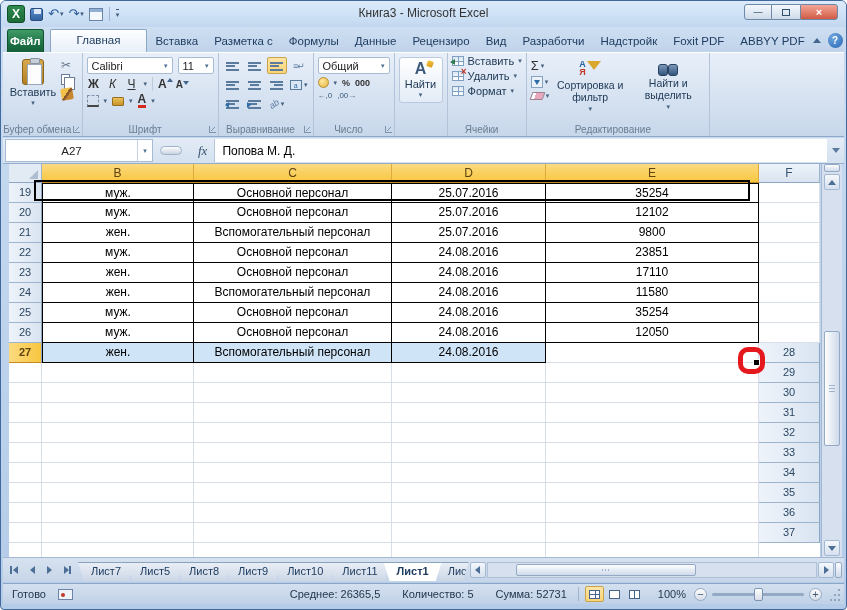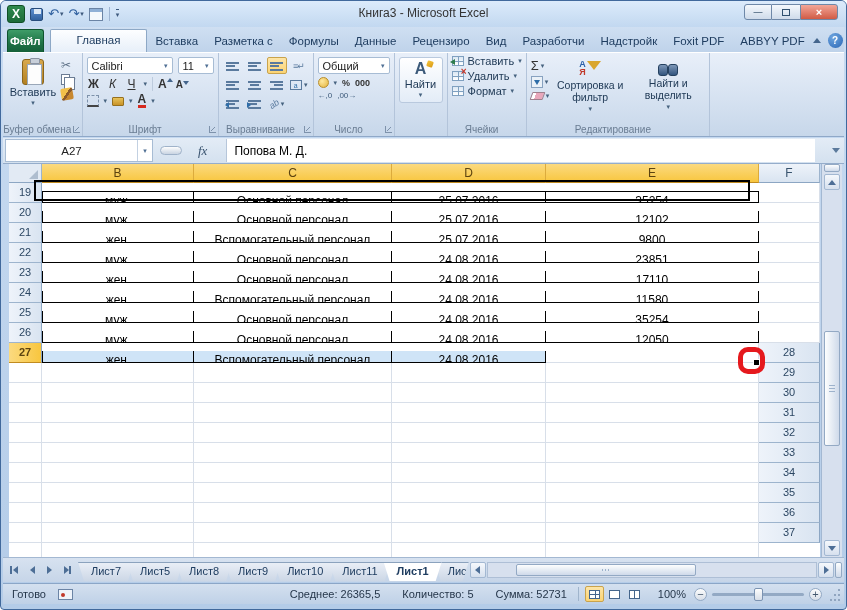--- a/index.html
+++ b/index.html
@@ -134,37 +134,37 @@
   .binoc::before{left:0;} .binoc::after{right:0;}
   
   .fbar{position:absolute;top:137px;left:2px;right:2px;height:26px;background:linear-gradient(#e3ecf6,#d4e1ef);
      border-bottom:1px solid #95adcb;display:flex;align-items:stretch;}
   .namebox{width:148px;background:#fff;border:1px solid #a7bcd4;display:flex;align-items:center;margin:1px 0 1px 2px;}
   .namebox .nb-text{flex:1;text-align:center;font-size:11.5px;color:#222;}
   .nb-dd{width:15px;border-left:1px solid #c3d1e2;align-self:stretch;display:flex;align-items:center;justify-content:center;font-size:7px;color:#4f6f94;}
   .fx-zone{display:flex;align-items:center;gap:16px;padding:0 7px;}
   .oval{width:22px;height:9px;border-radius:5px;background:linear-gradient(#fdfdfd,#c9d4e2);border:1px solid #9fb2c9;}
   .fx{font-family:"Liberation Serif","DejaVu Serif",serif;font-style:italic;font-size:13px;color:#39536f;}
-  .finput{flex:1;background:#fff;border-left:1px solid #b6c6da;margin:1px 12px;display:flex;align-items:center;
+  .finput{flex:1;background:#fff;border-left:1px solid #b6c6da;margin:1px 0;display:flex;align-items:center;
      font-size:12px;color:#000;padding-left:7px;}
   .fexpand{width:17px;display:flex;align-items:center;justify-content:center;}
   .fexpand i{border-left:4px solid transparent;border-right:4px solid transparent;border-top:5px solid #5b7globalThis;border-top:5px solid #5b7a9c;}
   
   #grid{position:absolute;top:163px;left:8px;width:811px;height:393px;background:#fff;overflow:hidden;
      display:grid;grid-template-columns:33px 152px 198px 154px 213px 61px;grid-template-rows:19px repeat(19,20px);}
   .gc{overflow:hidden;white-space:nowrap;}
   .ch{text-align:center;font-size:12px;line-height:18px;color:#38536e;
      background:linear-gradient(#eef3fa,#d9e4f1);border-right:1px solid #9db4cd;border-bottom:1px solid #8ca6c3;}
   .ch.sel{background:linear-gradient(#fbda80,#f8c63e);border-right-color:#dcab3c;border-bottom-color:#c18b1f;color:#5c430f;}
   .rh{text-align:center;font-size:11px;line-height:19px;color:#2c4763;
      background:linear-gradient(90deg,#eef3fa,#d9e4f1);border-bottom:1px solid #9db4cd;border-right:1px solid #8ca6c3;}
   .rh.sel{background:linear-gradient(90deg,#fbda80,#f8c63e);border-bottom-color:#c18b1f;color:#5c430f;font-weight:bold;}
   .corner{background:#e2eaf4;border-right:1px solid #9db4cd;border-bottom:1px solid #8ca6c3;position:relative;}
   .corner::after{content:"";position:absolute;right:3px;bottom:3px;border-left:9px solid transparent;border-bottom:9px solid #aebdcf;}
-  .dc{background:#fff;border-right:1px solid #000;border-bottom:1px solid #000;text-align:center;font-size:12px;line-height:19px;color:#000;margin-top:8px;}
+  .dc{background:#fff;border-right:1px solid #000;border-bottom:1px solid #000;text-align:center;font-size:12px;line-height:19px;color:#000;}
   .dc.bl{border-left:1px solid #000;}
   .dc.bt{border-top:1px solid #000;}
   .dc.selr{background:#cfe4f7;}
   .ec{background:#fff;border-right:1px solid #d8dfe9;border-bottom:1px solid #d8dfe9;}
   .sel-overlay{position:absolute;left:33px;top:179px;width:716px;height:21px;border:2px solid #000;pointer-events:none;}
   .fill-handle{position:absolute;left:744px;top:195px;width:7px;height:7px;background:#000;border:1px solid #fff;}
   .red-ring{position:absolute;left:729px;top:183px;width:27px;height:27px;border:5px solid #e5191d;border-radius:10px;pointer-events:none;}
   
   .vscroll{position:absolute;top:163px;left:820px;width:21px;height:393px;background:#d7e0ee;border-left:1px solid #a3b8d2;}
   .vs-split{position:absolute;top:0;left:2px;right:2px;height:8px;background:linear-gradient(#fdfefe,#cfdaea);border:1px solid #93a9c4;border-radius:2px;}

